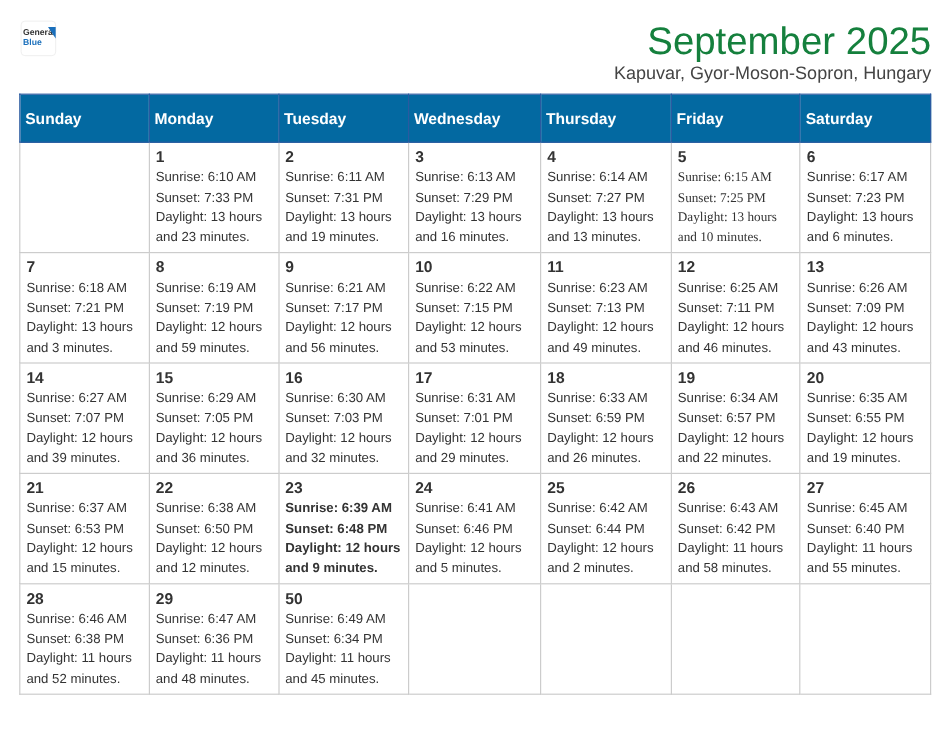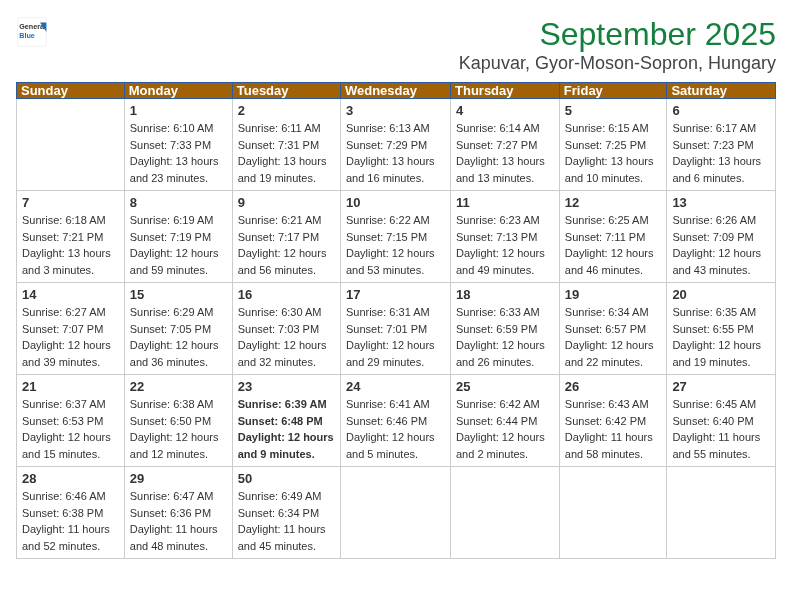--- a/index.html
+++ b/index.html
@@ -27,34 +27,34 @@
     }
     .title-block {
       text-align: right;
     }
     .month-title {
       font-size: 32px;
       color: #15803d;
       font-weight: normal;
     }
     .subtitle {
-      font-size: 18px;
+      font-size: 15px;
       color: #444;
       margin-left: 48px;
     }
     table {
       width: 100%;
       border-collapse: collapse;
     }
     thead th {
-      background: #a16207;
+      background: #0369a1;
       color: #fff;
       font-size: 13px;
       font-weight: bold;
-      padding: 0 4px;
+      padding: 12px 4px;
       text-align: left;
       border: 1px solid #2a5aa0;
     }
     tbody tr {
       vertical-align: top;
     }
     tbody td {
       border: 1px solid #ccc;
       padding: 4px 5px;
       font-size: 11px;
@@ -132,21 +132,21 @@
         </td>
         <td>
           <span class="day-number">4</span>
           <div class="day-info" style="white-space: pre-line;">Sunrise: 6:14 AM
 Sunset: 7:27 PM
 Daylight: 13 hours
 and 13 minutes.</div>
         </td>
         <td>
           <span class="day-number">5</span>
-          <div class="day-info" style="white-space: pre-line;">Sunrise: 6:15 AM
+          <div class="day-info" style="white-space: pre-line; font-family: Liberation Serif, serif;">Sunrise: 6:15 AM
 Sunset: 7:25 PM
 Daylight: 13 hours
 and 10 minutes.</div>
         </td>
         <td>
           <span class="day-number">6</span>
           <div class="day-info" style="white-space: pre-line;">Sunrise: 6:17 AM
 Sunset: 7:23 PM
 Daylight: 13 hours
 and 6 minutes.</div>

